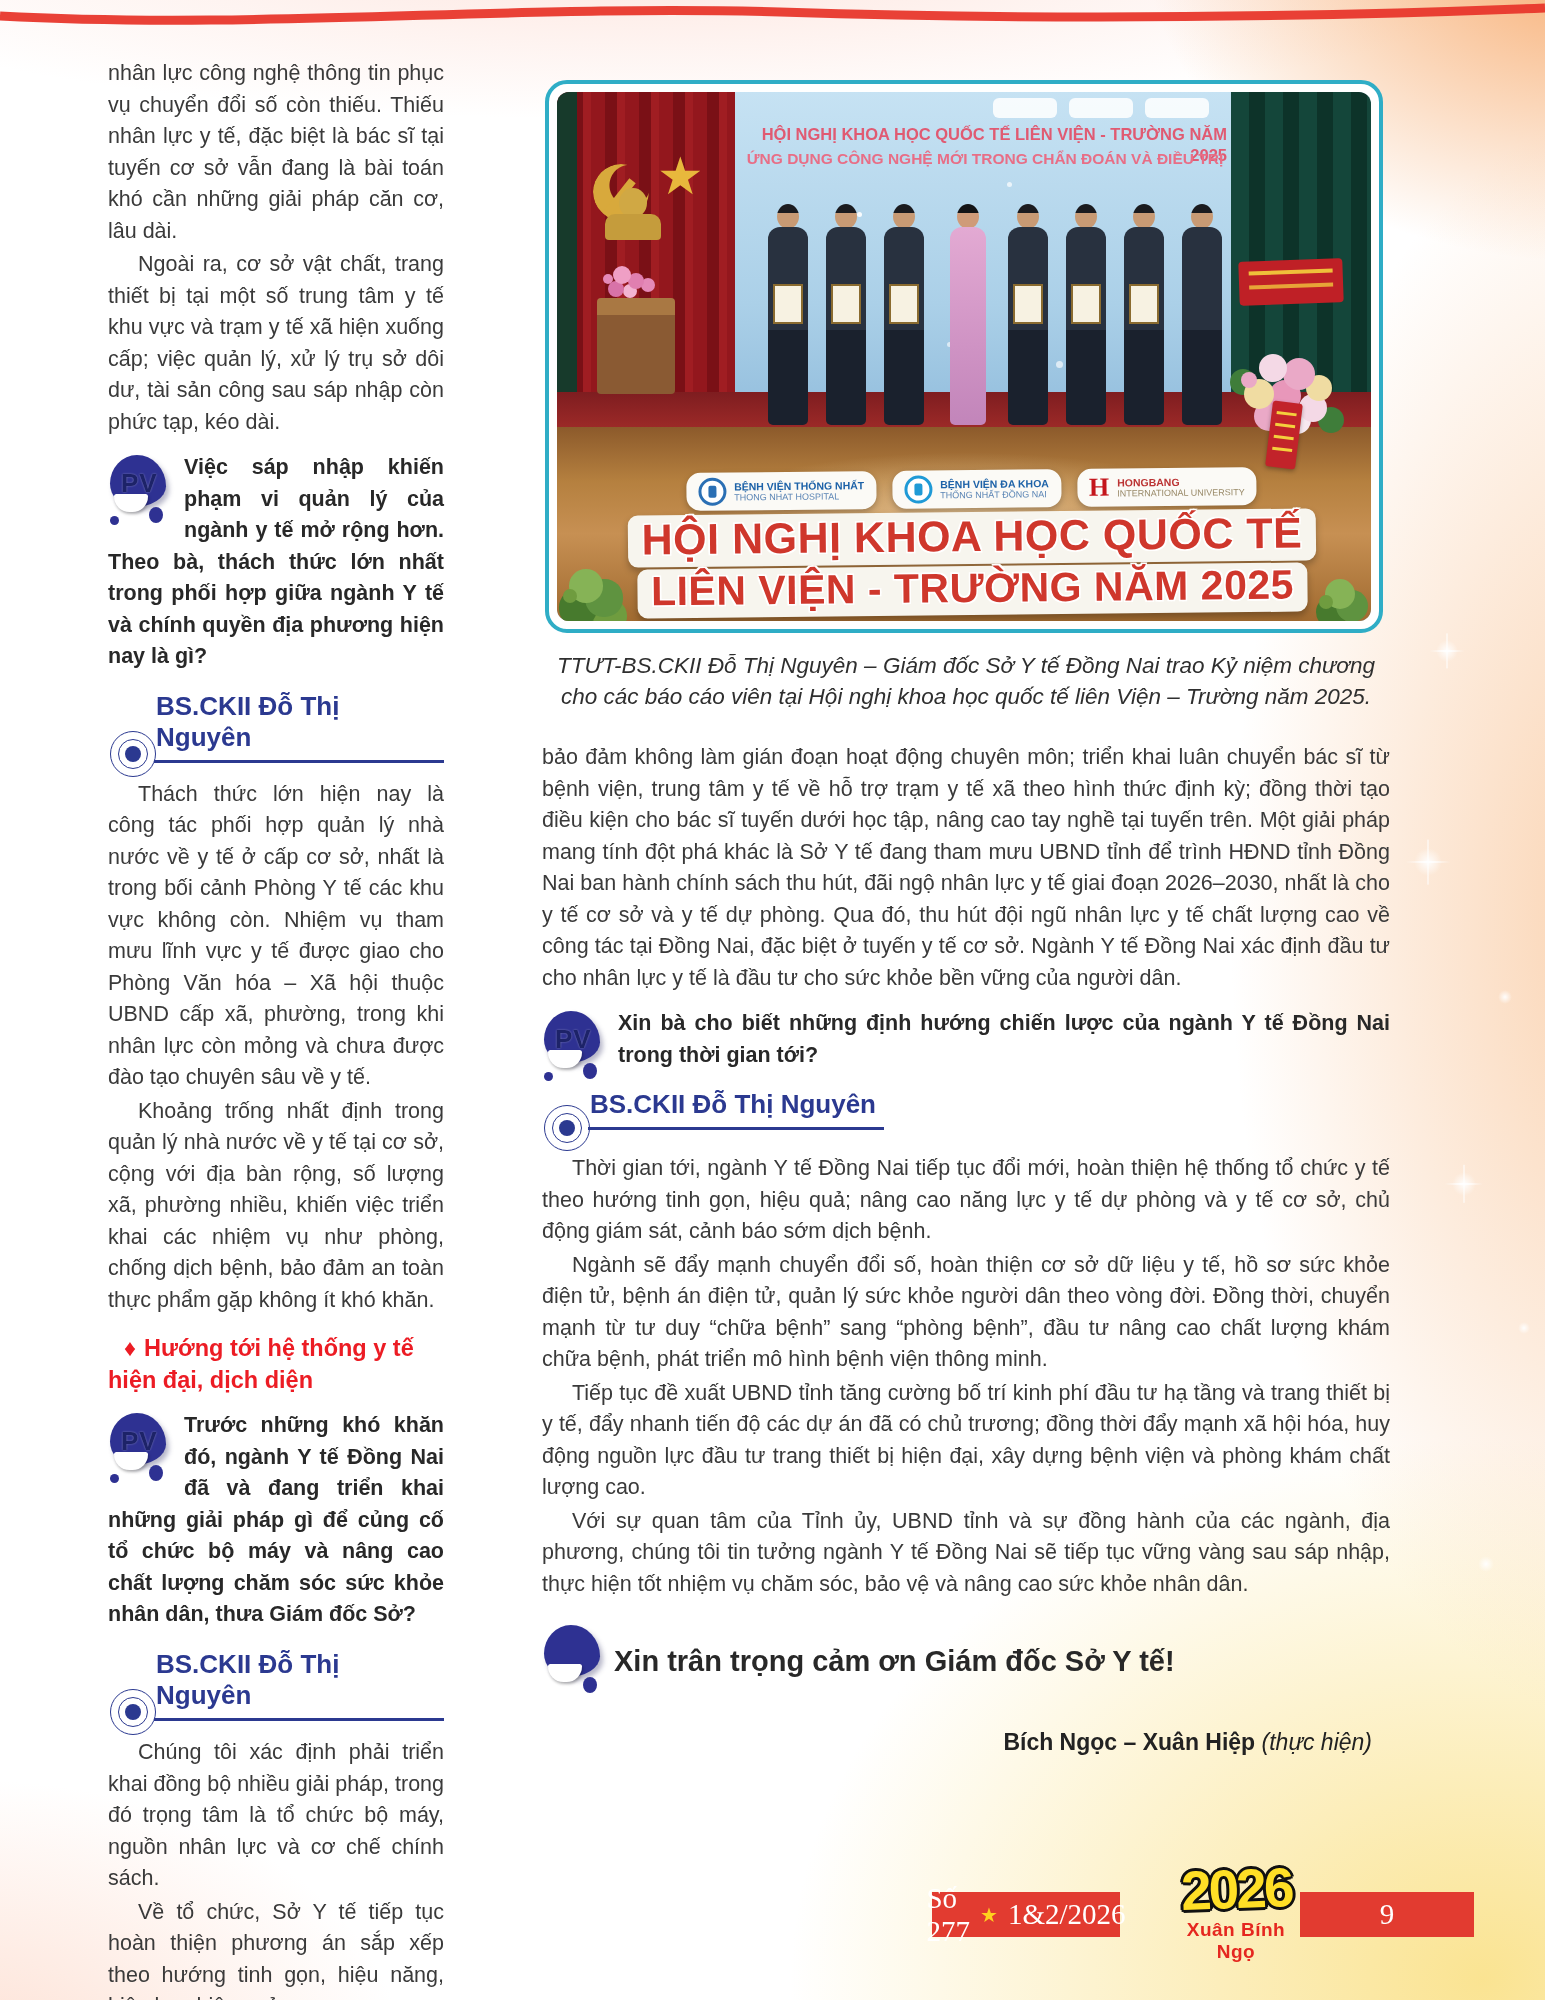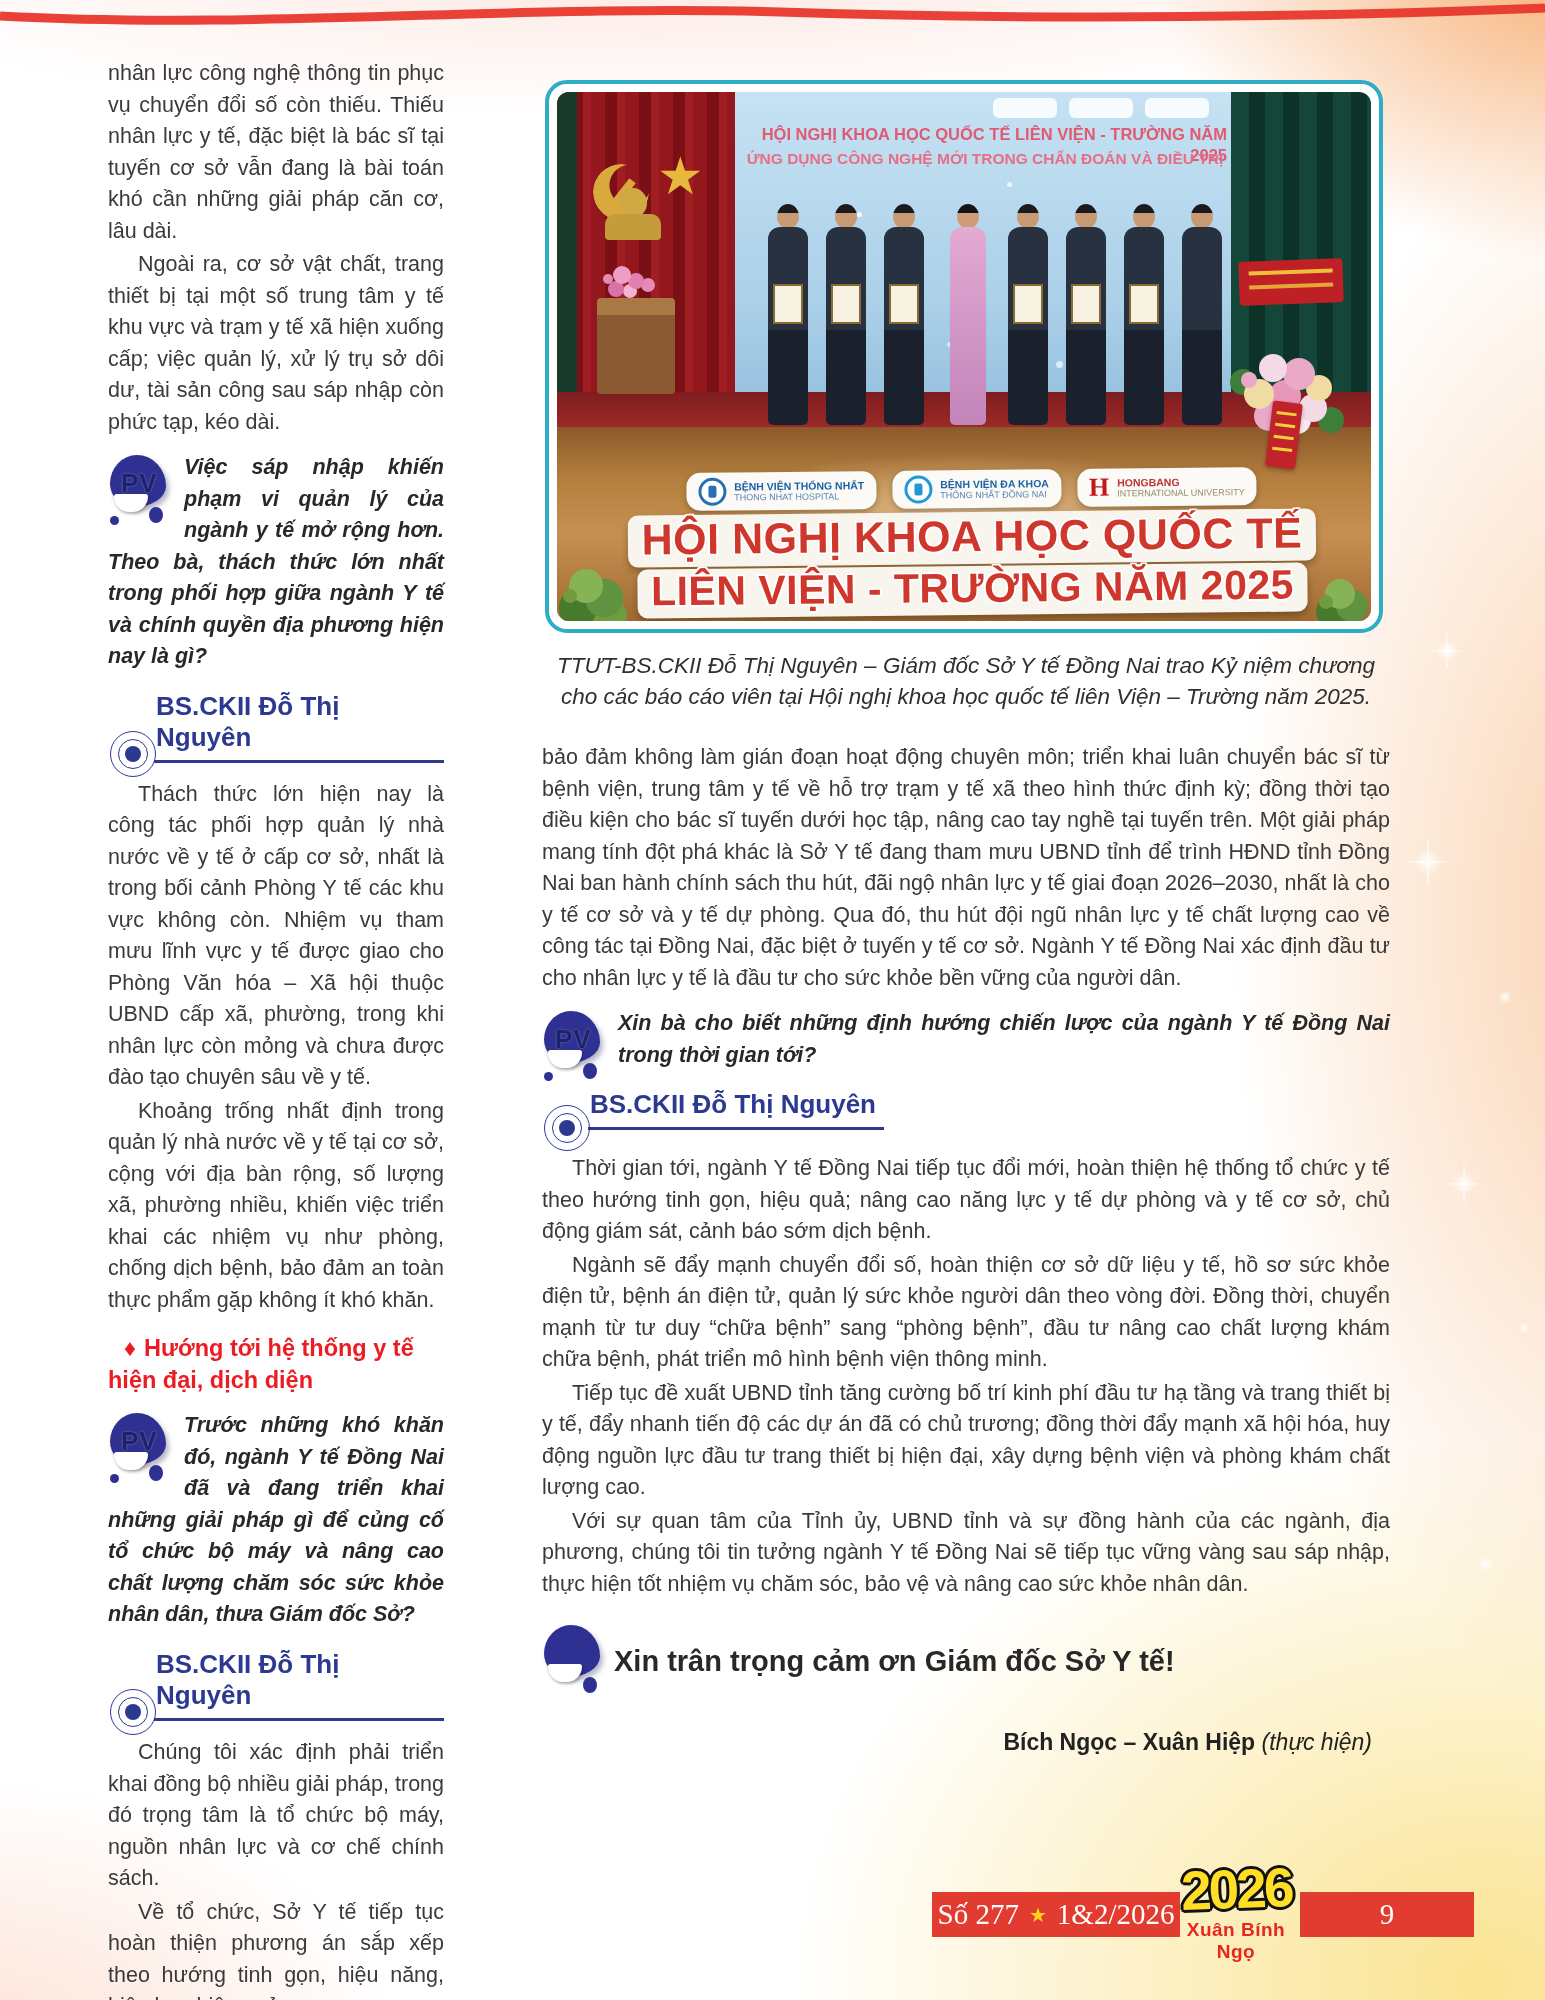--- a/index.html
+++ b/index.html
@@ -36,21 +36,21 @@
   .spark.star::before { width:160%; height:2px; transform:translate(-50%,-50%); }
   .spark.star::after  { width:2px; height:160%; transform:translate(-50%,-50%); }
 
   
   .col { position:absolute; color:#3a3a3a; font-size:21.5px; line-height:31.5px; text-align:justify; }
   .col-left  { left:108px; top:58px;  width:336px; }
   .col-right { left:542px; top:742px; width:848px; }
   .col p.body { margin:0 0 2px 0; }
   .col p.indent { text-indent:30px; }
   .q-block { margin:14px 0 8px; overflow:visible; }
-  .q-text { font-weight:bold; color:#282828;font-style:italic; }
+  .q-text { font-weight:bold; color:#282828; }
   .red-head { margin:16px 0 8px; font-size:23.5px; line-height:32px; font-weight:bold; color:#ec1c24; text-indent:16px; text-align:left; }
   .red-head .diamond { margin-right:8px; }
 
   
   .pv-icon { float:left; width:66px; height:76px; margin:3px 10px 0 0; position:relative; }
   .pv-icon.inline { float:none; display:inline-block; vertical-align:middle; }
   .pv-blob { position:absolute; left:2px; top:0; width:56px; height:52px; background:#2e3192;
     border-radius:48% 52% 58% 42% / 55% 60% 40% 45%; box-shadow:3px 4px 5px rgba(50,50,100,.35); }
   .pv-label { position:absolute; left:13px; top:15px; font-weight:bold; font-size:26px; line-height:1;
     color:#1d2368; letter-spacing:1px; text-shadow:0 0 2px rgba(255,255,255,.4); }
@@ -163,21 +163,21 @@
   .plant-right { right:38px; bottom:12px; background:#6f9c3f;
     box-shadow:14px -8px 0 8px #86b356, 26px 4px 0 9px #5f9340, 6px 10px 0 9px #477a2d; }
 
   
   .caption { position:absolute; left:542px; top:650px; width:848px; text-align:center;
     font-style:italic; font-size:22.5px; line-height:31px; color:#2f2f2f; }
 
   
   .footer-bar { position:absolute; height:45px; background:#e23b30; color:#fff; display:flex;
     align-items:center; justify-content:center; font-family:"Liberation Serif","DejaVu Serif",serif; font-size:29px; }
-  .footer-issue { left:932px; top:1892px; width:248px; gap:10px; }
+  .footer-issue { left:932px; top:1892px; width:188px; gap:10px; }
   .footer-issue .star { color:#ffd21e; font-size:20px; }
   .footer-page { left:1300px; top:1892px; width:174px; }
   .year-logo { position:absolute; left:1168px; top:1862px; width:136px; text-align:center; }
   .year-text { font-size:55px; font-weight:900; letter-spacing:-3px; color:#ffdf26; line-height:1;
     transform:rotate(-2deg); display:inline-block;
     text-shadow:-3px 0 #111,3px 0 #111,0 -3px #111,0 3px #111,-2px -2px #111,2px 2px #111,-2px 2px #111,2px -2px #111; }
   .year-season { margin-top:2px; font-size:19px; font-weight:bold; color:#e5271f; letter-spacing:.5px; }
 </style>
 </head>
 <body>

